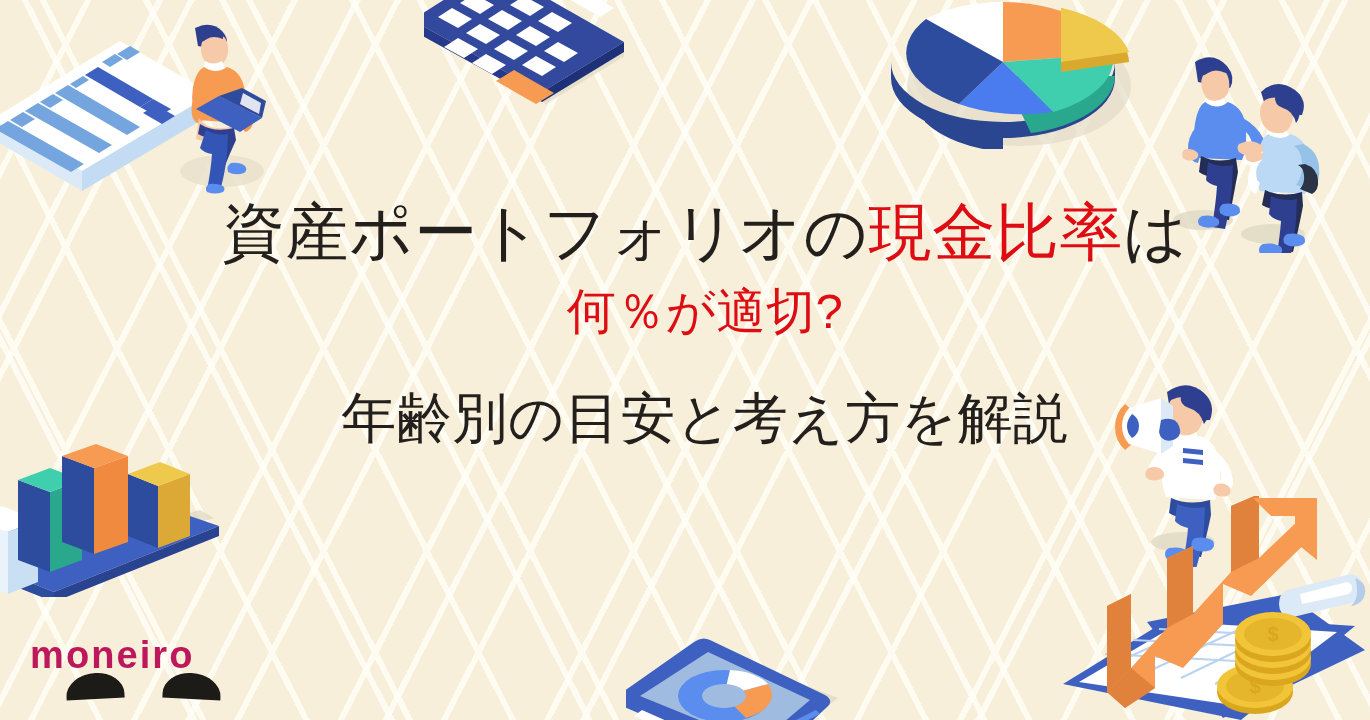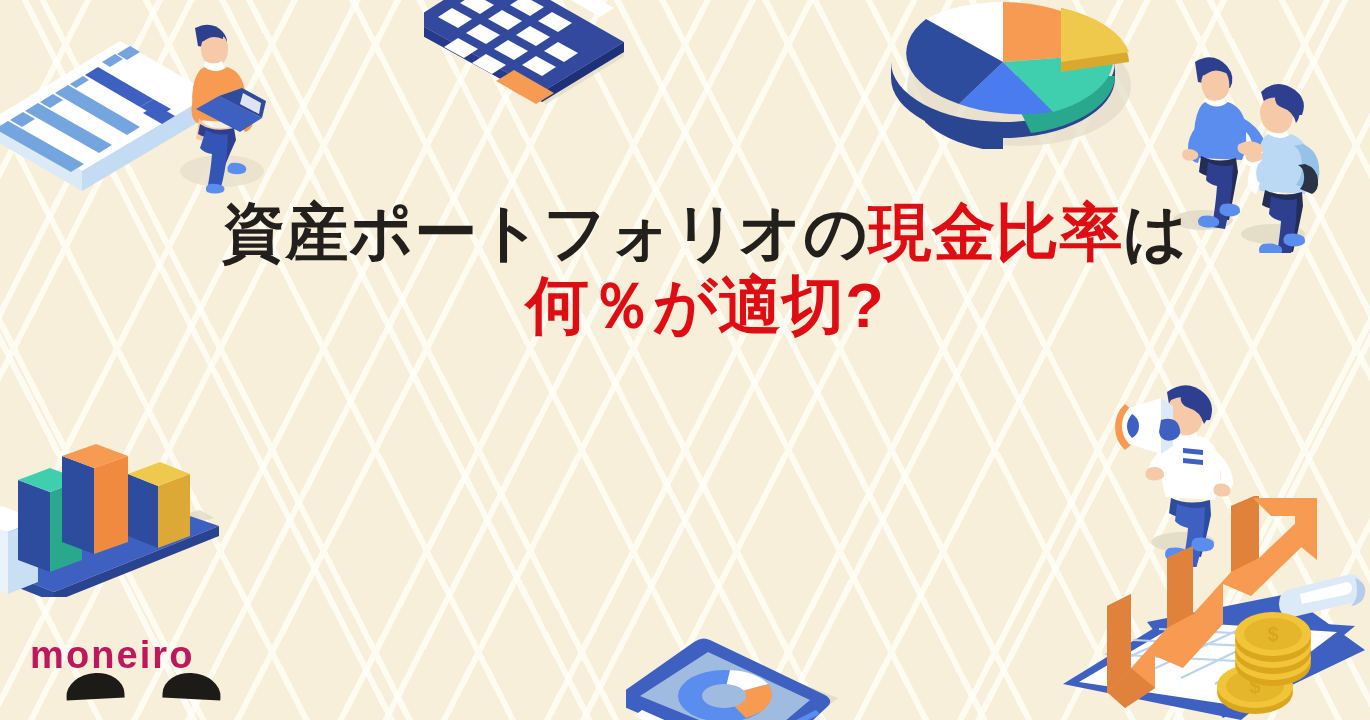--- a/index.html
+++ b/index.html
@@ -27,29 +27,29 @@
   }
 
   
   .headline{
     position:absolute;left:0;right:0;top:196px;
     text-align:center;z-index:40;
     pointer-events:none;
   }
   .hl-line{
     display:block;
-    font-weight:700;
+    font-weight:400;
     letter-spacing:.01em;
     line-height:1.16;
     color:#231f1c;
     white-space:nowrap;
     padding-left:40px;
   }
   .hl-1{font-size:63px;}
-  .hl-2{font-size:63px;}
+  .hl-2{font-size:49px;margin-top:14px;}
   .hl-3{font-size:55px;margin-top:47px;}
   .red{color:#DE0D14;}
 
   
   .logo{
     position:absolute;left:28px;top:636px;width:190px;height:62px;z-index:45;
   }
   .logo-word{
     font-size:38px;font-weight:700;color:#be185d;letter-spacing:.055em;
     line-height:1;position:absolute;left:2px;top:0;
@@ -331,20 +331,21 @@
       <path d="M0 0 L6 -26 A46 26 0 0 1 44 -12 Z" fill="#FFFFFF"></path>
       <ellipse cx="0" cy="0" rx="22" ry="12" fill="#9FBBE0"></ellipse>
     </g>
     <path d="M16 72 L70 96 L62 102 L8 78 Z" fill="#FFFFFF"></path>
     <path d="M162 86 L190 72 L194 76 L166 90 Z" fill="#5B8DEF"></path>
   </svg>
 
   <div class="headline">
     <span class="hl-line hl-1"><span>資産ポートフォリオの</span><span class="red">現金比率</span><span>は</span></span>
     <span class="hl-line hl-2 red">何％が適切?</span>
+    <span class="hl-line hl-3">年齢別の目安と考え方を解説</span>
   </div>
 
   <div class="logo">
     <span class="logo-word">moneiro</span>
     <span class="logo-dome dome-a"></span>
     <span class="logo-dome dome-b"></span>
   </div>
 
 </div>
 

